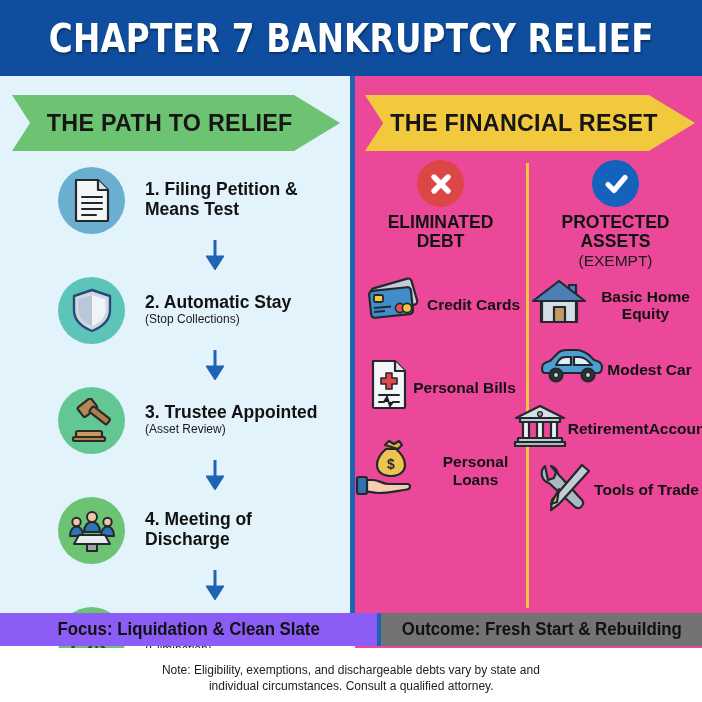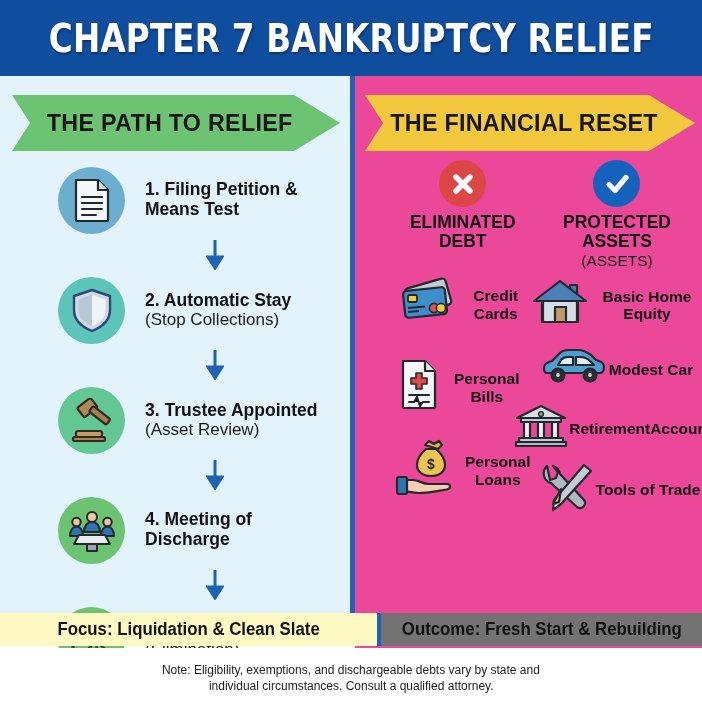--- a/index.html
+++ b/index.html
@@ -105,36 +105,35 @@
   }
   .step-text {
     margin-left:20px;
     line-height:1.12;
   }
   .step-title {
     font-size:17.5px; font-weight:bold; color:#121212;
     white-space:nowrap;
   }
   .step-sub {
-    font-size:17px; color:#1a1a1a;
+    font-size:12px; color:#1a1a1a;
     white-space:nowrap;
   }
   .step-arrow {
     height:34px;
     display:flex; align-items:center;
     padding-left:178px;
   }
   .step-arrow svg { display:block; }
 
   
   .reset-cols {
     position:absolute; left:0; top:84px;
     width:347px; height:486px;
     display:flex;
-    padding-left:40px;
   }
   .reset-col {
     position:relative;
     width:173px;
     display:flex; flex-direction:column; align-items:center;
   }
   .col-divider {
     width:3px;
     margin-top:3px;
     height:445px;
@@ -175,21 +174,21 @@
   .asset-icon { display:block; }
 
   
   .footer-strip {
     position:absolute; left:0; top:613px;
     width:702px; height:33px;
     display:flex;
   }
   .footer-left {
     width:408px; height:33px;
-    background:#fef9c3;
+    background:#8b5cf6;
     display:flex; align-items:center; justify-content:center;
   }
   .footer-div {
     width:5px; height:33px; background:#1f63b5;
   }
   .footer-right {
     width:347px; height:33px;
     background:#737373;
     display:flex; align-items:center; justify-content:center;
   }
@@ -433,21 +432,21 @@
         <div class="reset-col">
           <div class="badge badge-check">
             <svg width="30" height="30" viewBox="0 0 30 30">
               <path d="M7 15.5 L13 21.5 L24 8.5" stroke="#ffffff" stroke-width="5.2" fill="none" stroke-linecap="round" stroke-linejoin="round"></path>
             </svg>
           </div>
           <div class="col-head">
             <div>PROTECTED</div>
             <div>ASSETS</div>
           </div>
-          <div class="col-sub">(ASSETS)</div>
+          <div class="col-sub">(EXEMPT)</div>
 
           <div class="asset-item" style="margin-top:8px">
             <span class="asset-icon">
               <svg width="60" height="50" viewBox="0 0 60 50">
                 <g stroke="#23282d" stroke-width="2.2" stroke-linejoin="round">
                   <rect x="40" y="8" width="7" height="12" fill="#4b7fb5"></rect>
                   <path d="M30 4 L56 24 H48 V45 H12 V24 H4 z" fill="#4b7fb5"></path>
                   <path d="M13 24 h34 v21 h-34 z" fill="#d2dde6"></path>
                   <rect x="25" y="30" width="11" height="15" fill="#c09a67"></rect>
                 </g>

